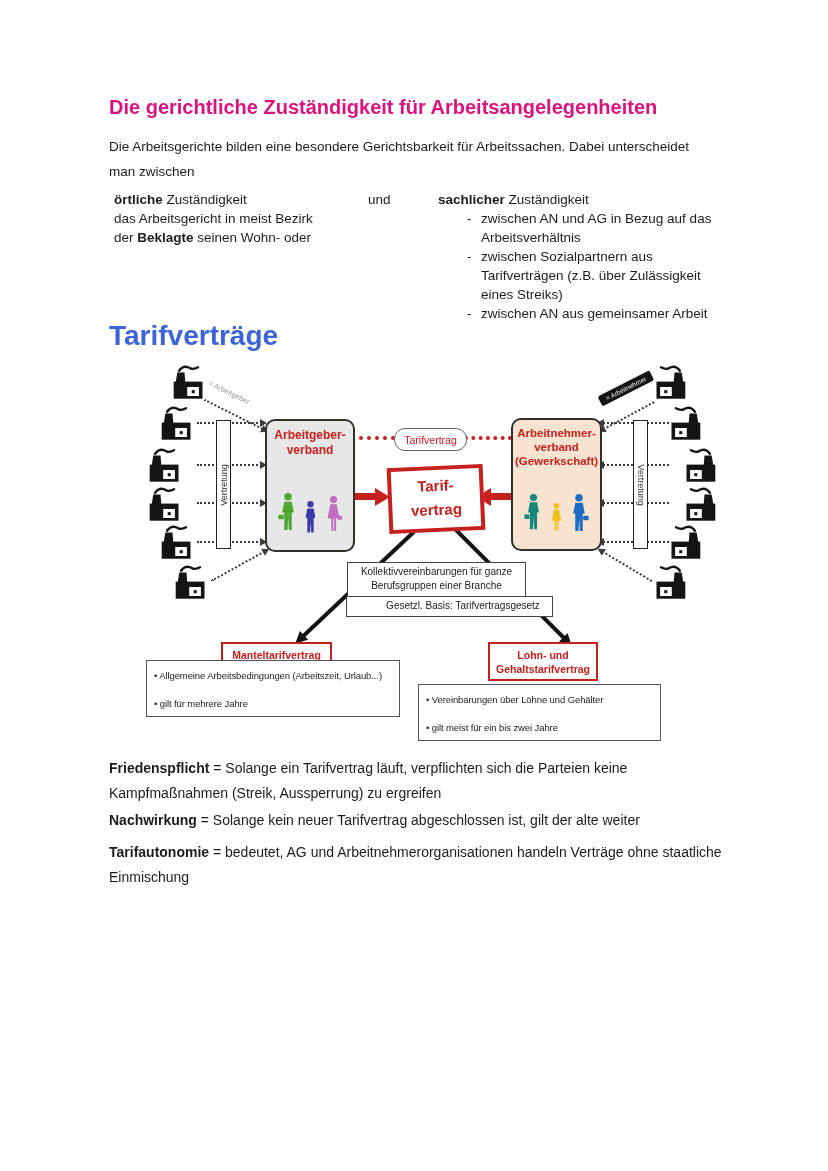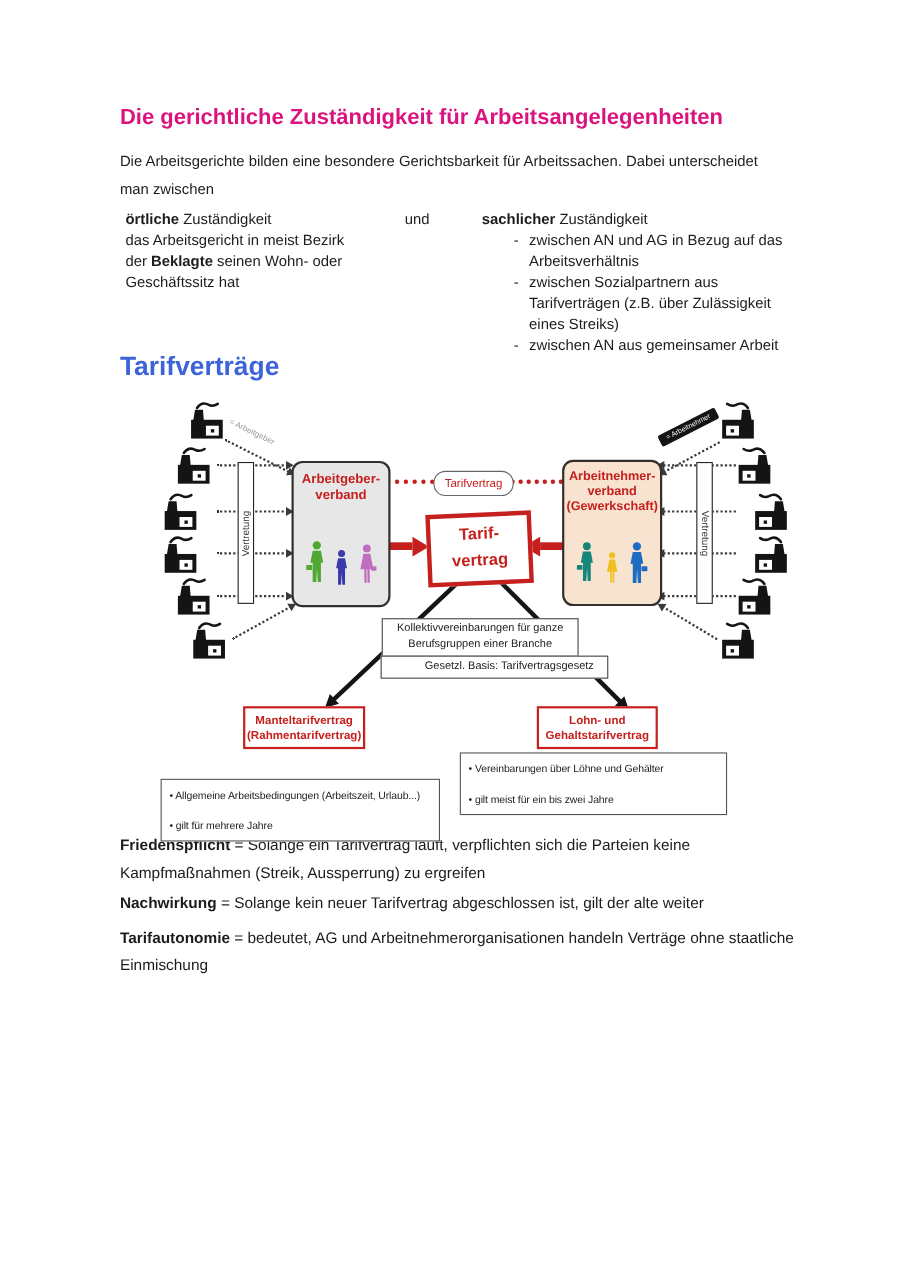--- a/index.html
+++ b/index.html
@@ -2,21 +2,21 @@
 <html><head>
 <meta charset="utf-8">
 <style>
   html,body{margin:0;padding:0;background:#fff;}
   .page{position:relative;width:828px;height:1171px;background:#fff;overflow:hidden;
         font-family:"Liberation Sans",sans-serif;color:#1c1c1c;margin-left:11px;}
   .abs{position:absolute;}
 
   
   .h-pink{font-size:20px;font-weight:bold;color:#db137f;white-space:nowrap;}
-  .h-blue{font-size:24px;font-weight:bold;color:#3c64d8;white-space:nowrap;}
+  .h-blue{font-size:28px;font-weight:bold;color:#3c64d8;white-space:nowrap;}
 
   
   .body-txt{font-size:13.5px;line-height:25px;}
   .col-txt{font-size:13.5px;line-height:19px;}
   .b{font-weight:bold;}
 
   .bullet-item{display:flex;}
   .bullet-item .marker{width:14px;text-align:left;flex:0 0 14px;}
   .bullet-item .lines{flex:1;}
 
@@ -90,21 +90,20 @@
 
   <div class="abs body-txt" style="left:98px;top:134px;width:640px;">
     <div>Die Arbeitsgerichte bilden eine besondere Gerichtsbarkeit für Arbeitssachen. Dabei unterscheidet</div>
     <div>man zwischen</div>
   </div>
 
   <div class="abs col-txt" style="left:103px;top:190px;width:250px;">
     <div><span class="b">örtliche</span><span> Zuständigkeit</span></div>
     <div>das Arbeitsgericht in meist Bezirk</div>
     <div><span>der </span><span class="b">Beklagte</span><span> seinen Wohn- oder</span></div>
-    <div>Geschäftssitz hat</div>
   </div>
 
   <div class="abs col-txt" style="left:357px;top:190px;">und</div>
 
   <div class="abs col-txt" style="left:427px;top:190px;width:290px;">
     <div><span class="b">sachlicher</span><span> Zuständigkeit</span></div>
     <div class="bullet-item" style="margin-left:29px;">
       <span class="marker">-</span>
       <div class="lines">
         <div>zwischen AN und AG in Bezug auf das</div>
@@ -337,21 +336,21 @@
 
   <div class="red-box" style="left:210px;top:642px;width:107px;height:35px;">
     <div>Manteltarifvertrag</div>
     <div>(Rahmentarifvertrag)</div>
   </div>
   <div class="red-box" style="left:477px;top:642px;width:106px;height:35px;">
     <div>Lohn- und</div>
     <div>Gehaltstarifvertrag</div>
   </div>
 
-  <div class="detail-box" style="left:135px;top:708px;width:254px;height:57px;">
+  <div class="detail-box" style="left:135px;top:660px;width:254px;height:57px;">
     <div>• Allgemeine Arbeitsbedingungen (Arbeitszeit, Urlaub...)</div>
     <div>• gilt für mehrere Jahre</div>
   </div>
   <div class="detail-box" style="left:407px;top:684px;width:243px;height:57px;">
     <div>• Vereinbarungen über Löhne und Gehälter</div>
     <div>• gilt meist für ein bis zwei Jahre</div>
   </div>
 
   <div class="abs defs" style="left:98px;top:756px;width:660px;">
     <div><span class="b">Friedenspflicht</span><span> = Solange ein Tarifvertrag läuft, verpflichten sich die Parteien keine</span></div>

